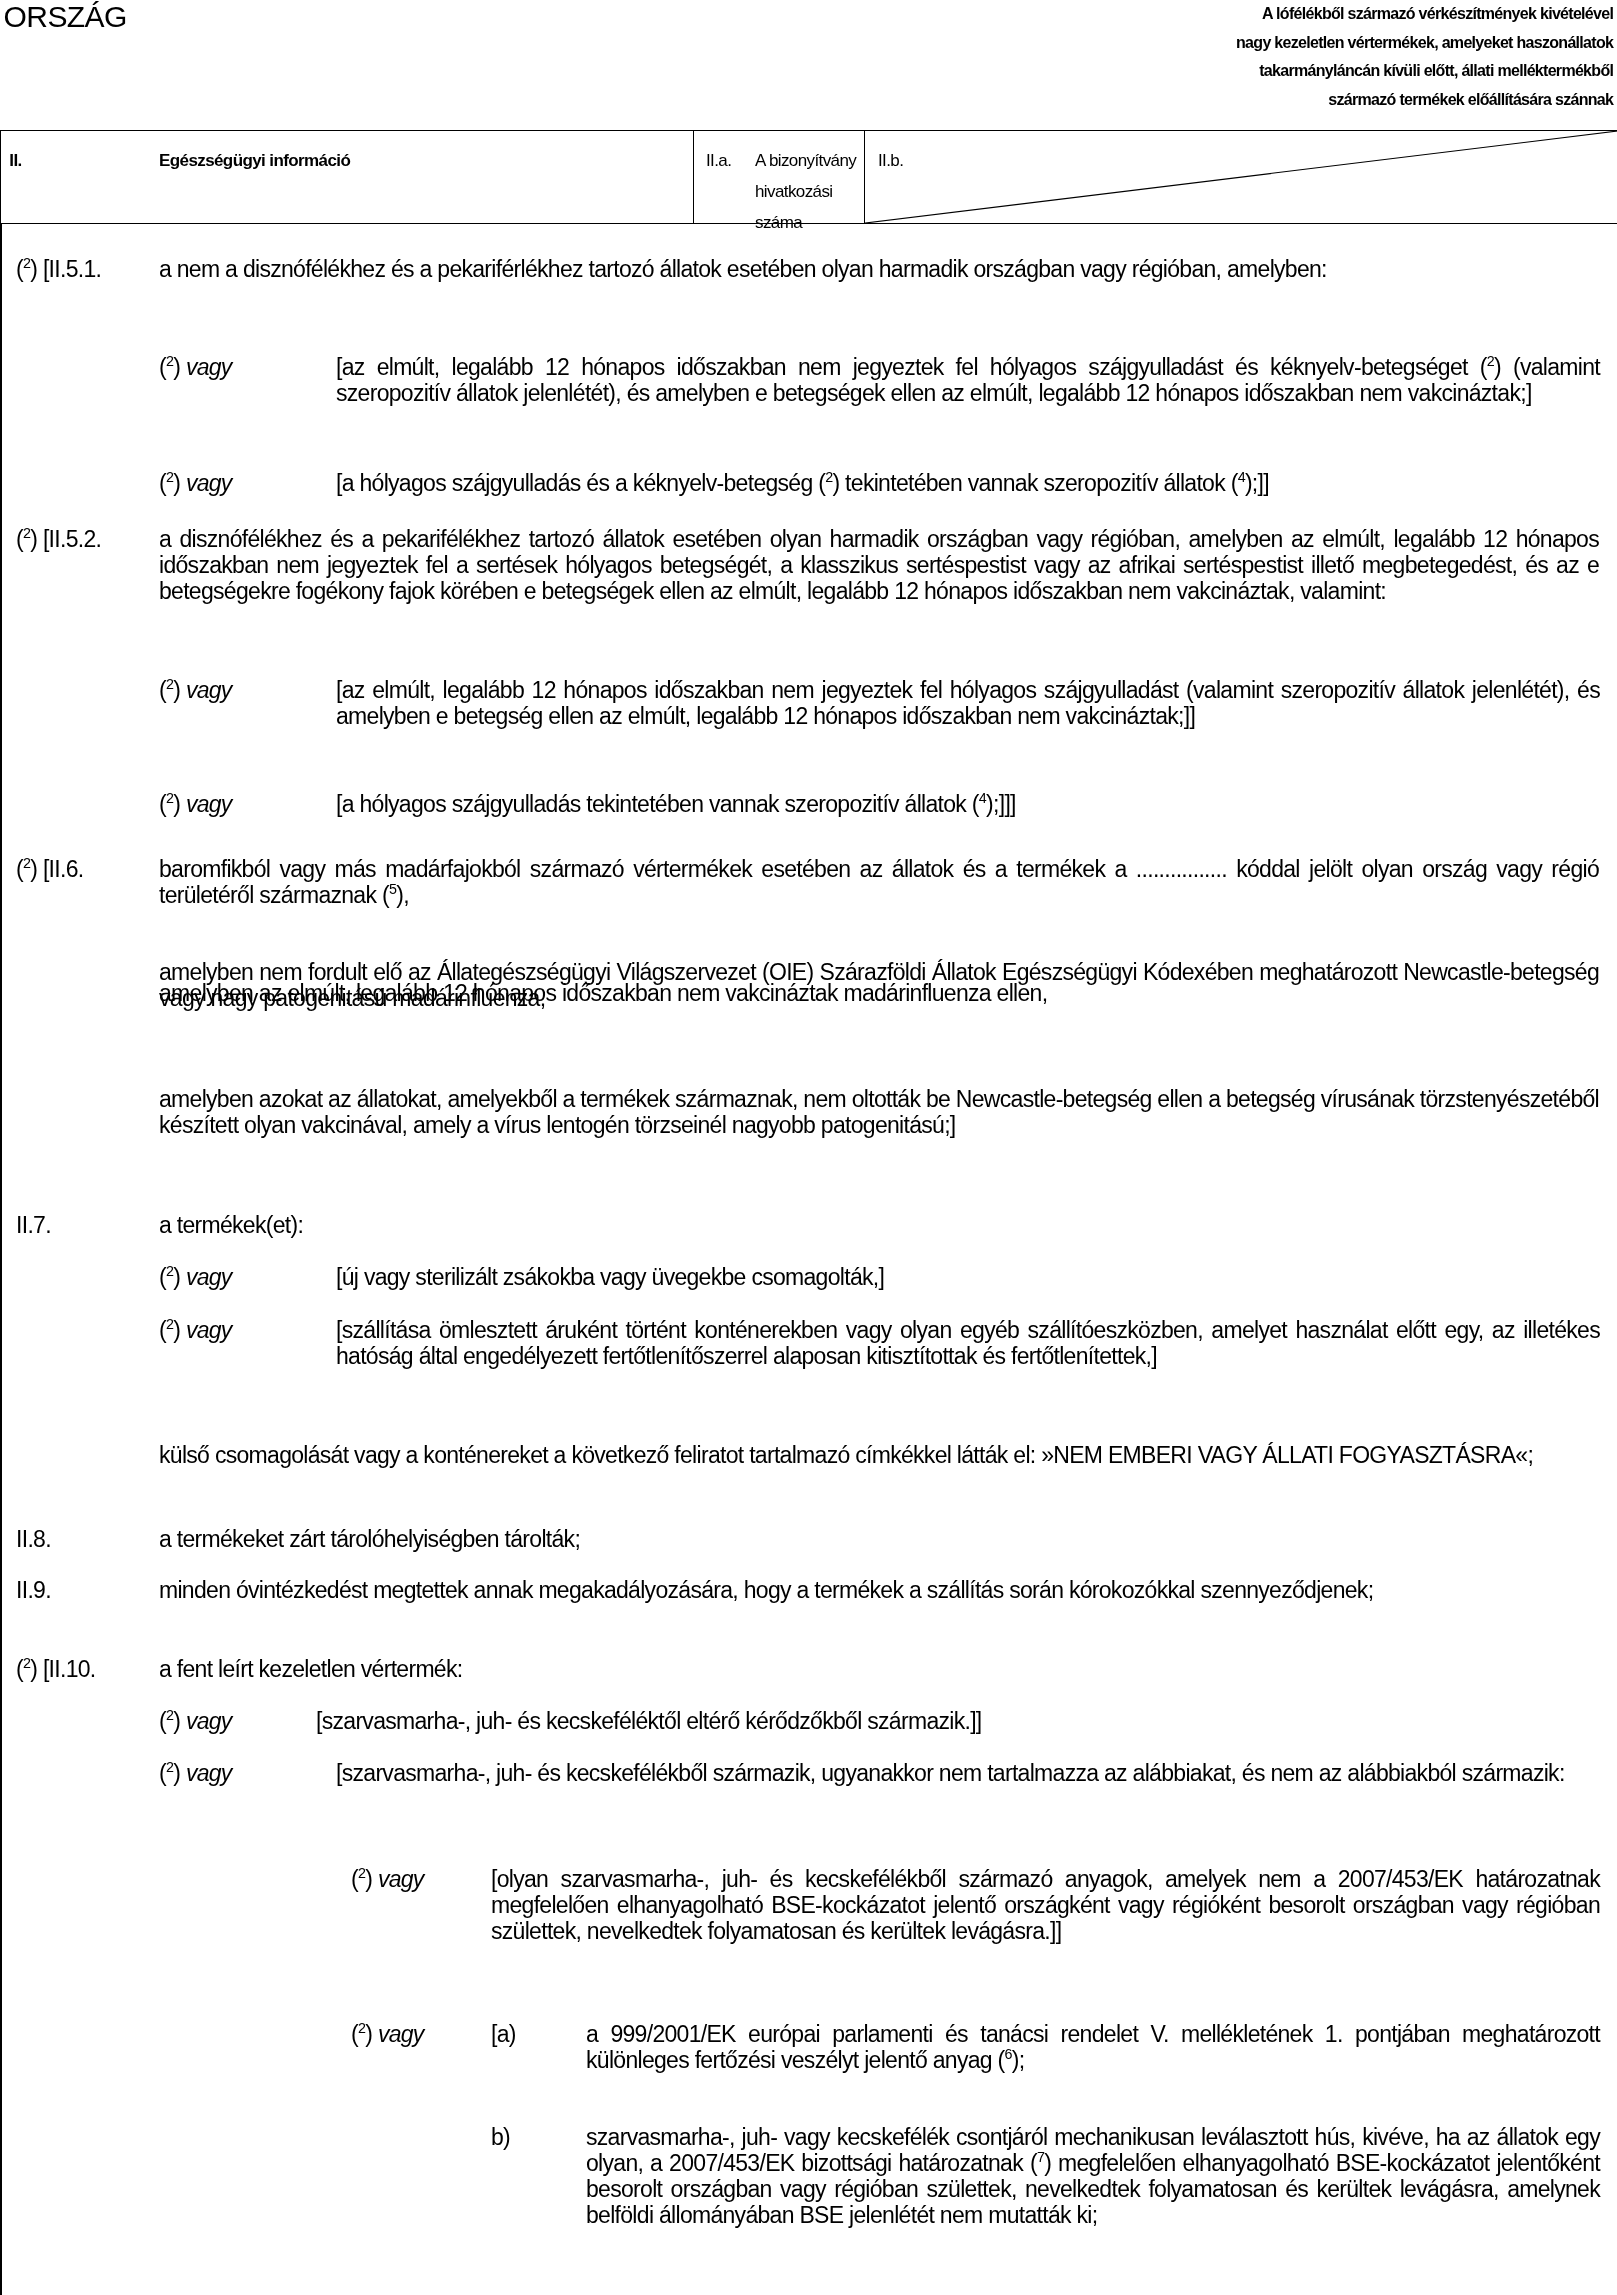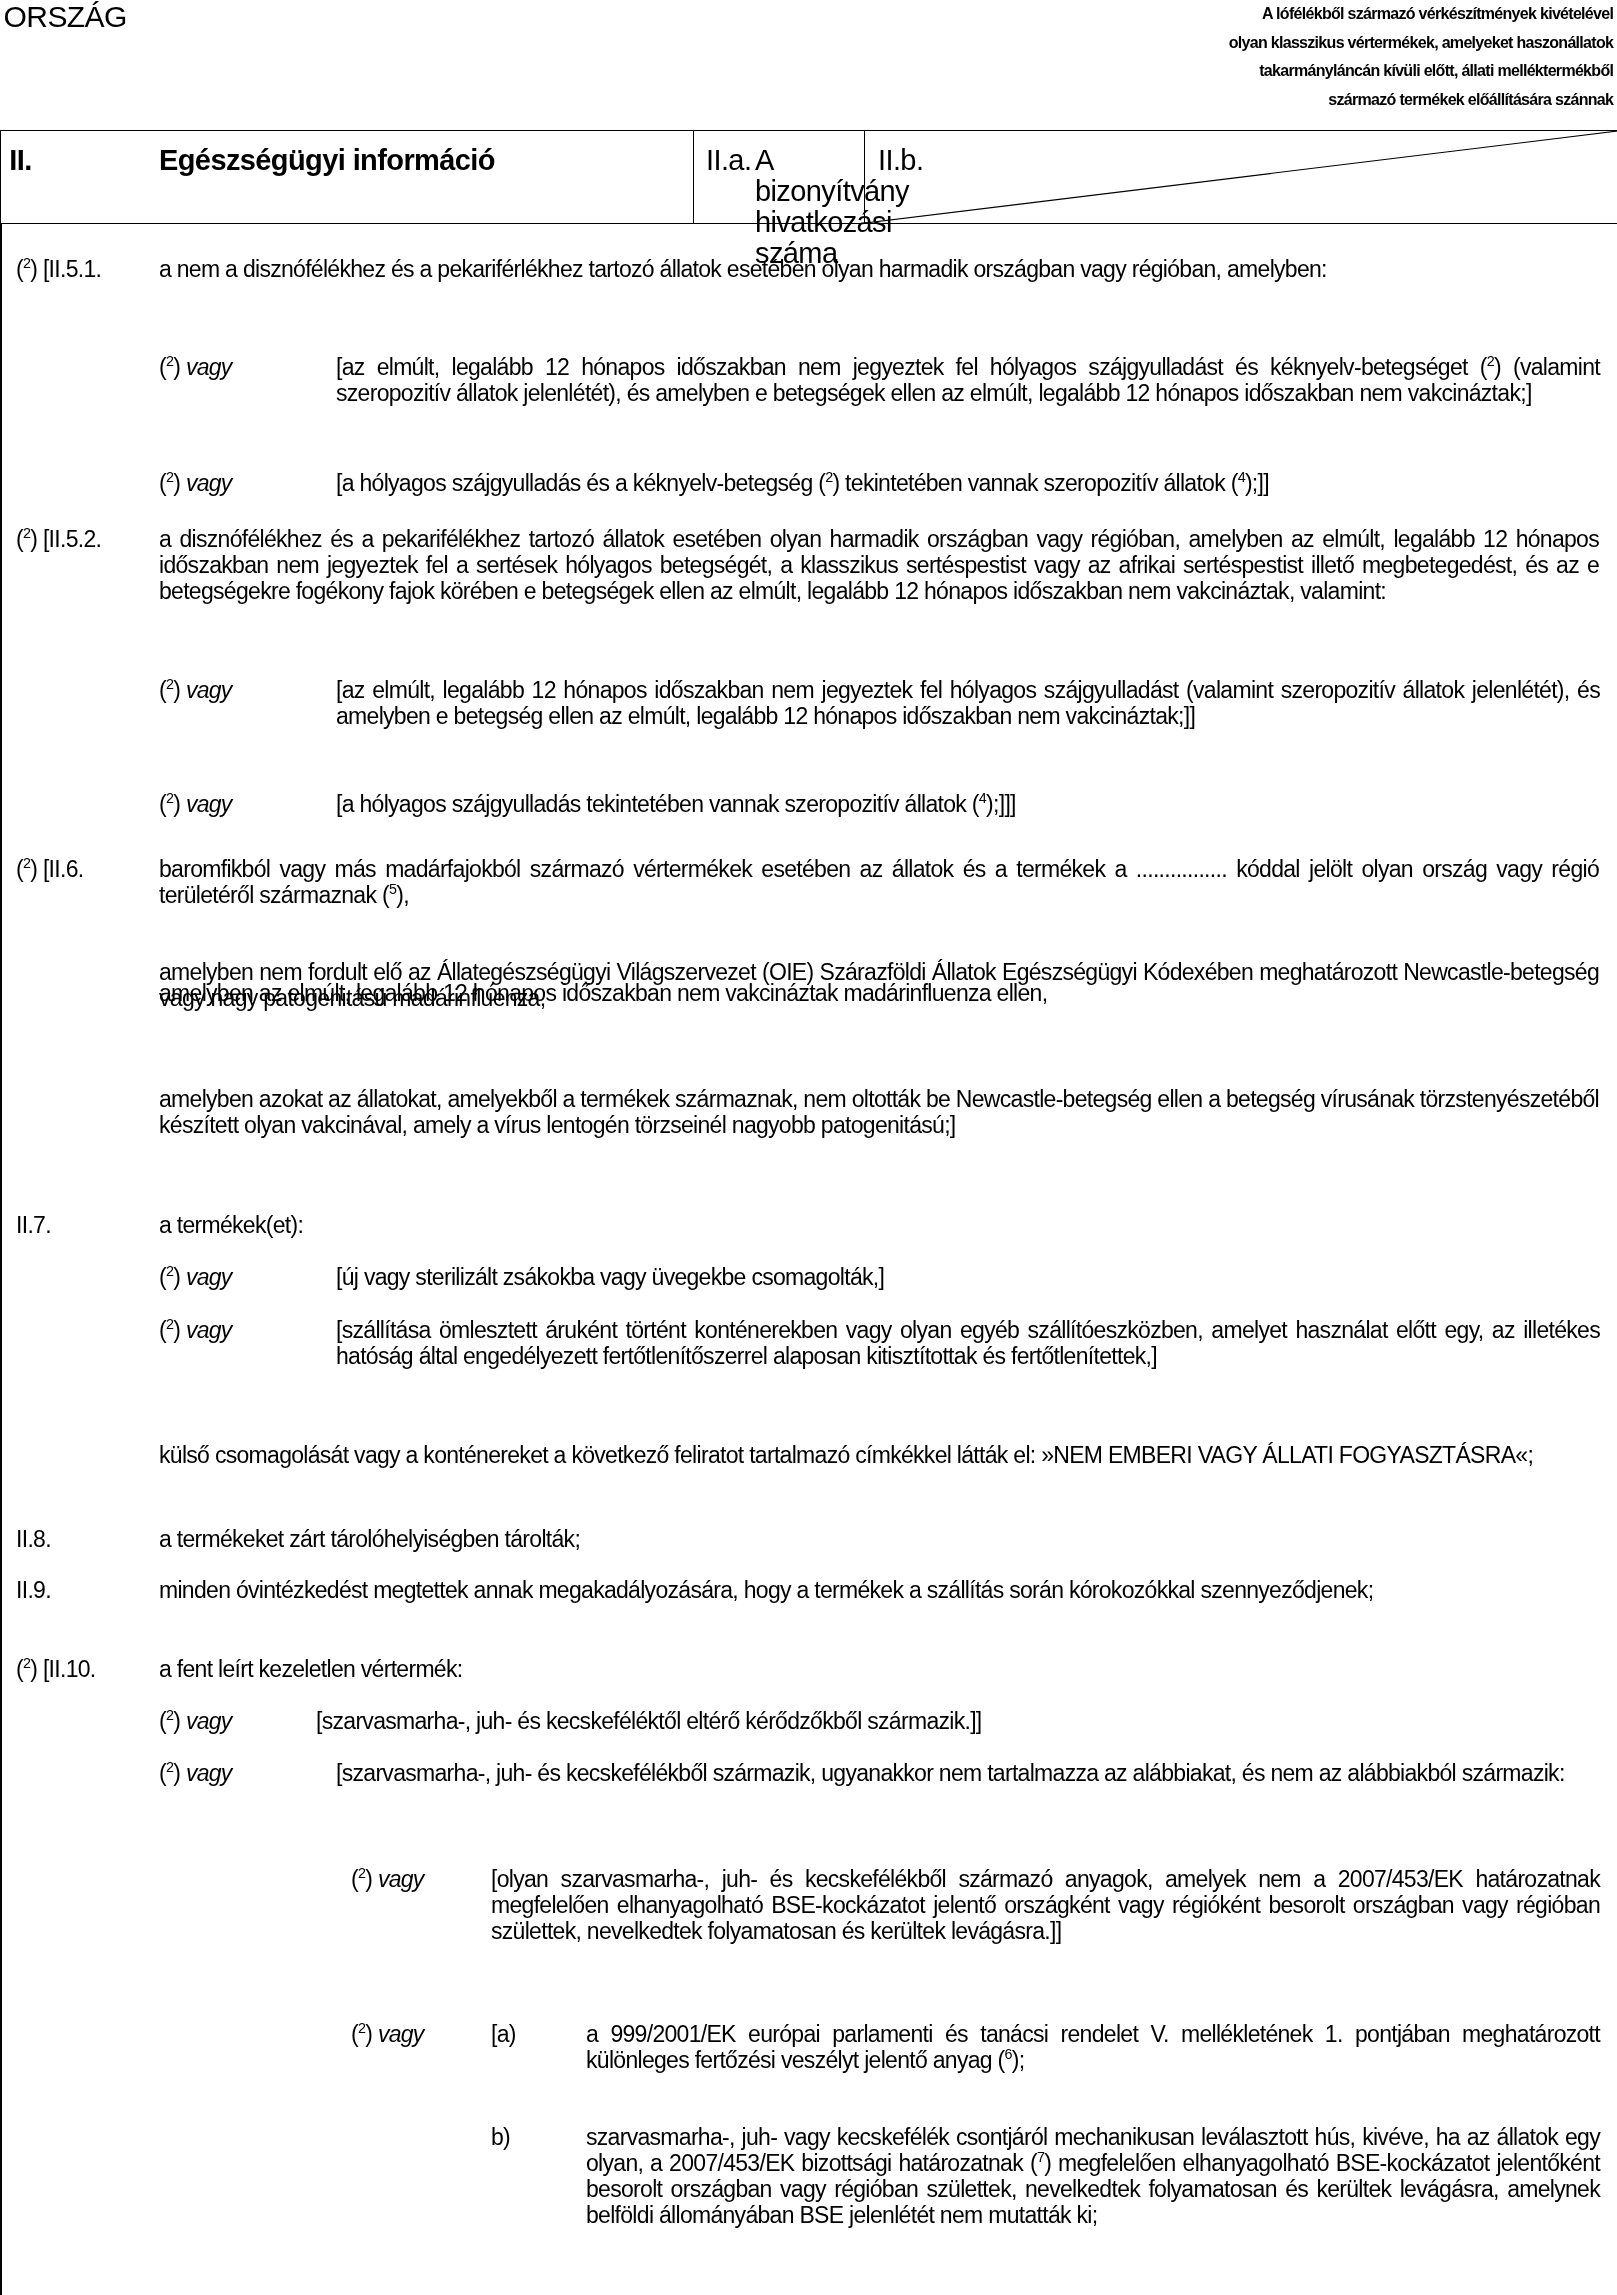--- a/index.html
+++ b/index.html
@@ -21,21 +21,21 @@
   
   #hdrbox {
     position: absolute; left: 0; top: 130px; width: 1618px; height: 94px;
     border-top: 1.8px solid #000; border-bottom: 1.8px solid #000; border-left: 1.8px solid #000;
     box-sizing: border-box;
   }
   .hcell { position: absolute; top: 0; height: 100%; box-sizing: border-box; }
   #hc1 { left: 0; width: 692px; }
   #hc2 { left: 692px; width: 171px; border-left: 0.6px solid #000; }
   #hc3 { left: 863px; width: 754px; border-left: 0.6px solid #000; }
-  .htext { position: absolute; top: 14.3px; font-size: 29px; letter-spacing: -0.6px; line-height: 31px; }
+  .htext { position: absolute; top: 14.3px; font-size: 17px; letter-spacing: -0.6px; line-height: 31px; }
   #hdr-num { left: 8.3px; font-weight: bold; }
   #hdr-title { left: 158px; font-weight: bold; }
   #hdr-ref-num { left: 12px; }
   #hdr-ref-label { left: 61px; width: 119px; }
   #hdr-iib { left: 13px; }
   #diag { position: absolute; left: 0; top: 0; width: 100%; height: 100%; }
   
   #leftline { position: absolute; left: 0; top: 224px; width: 1.8px; height: 2072px; background: #000; }
   #rightline { position: absolute; right: 0; top: 224px; width: 1.2px; height: 2072px; background: #000; }
 
@@ -45,21 +45,21 @@
   .lab { position: absolute; font-size: 23px; line-height: 26px; letter-spacing: -0.7px; white-space: nowrap; }
   .vagy i { font-style: italic; }
   sup { font-size: 14.3px; line-height: 0; vertical-align: 9.5px; }
 </style>
 </head>
 <body>
 
 <div id="country">ORSZÁG</div>
 <div id="title">
   <div>A lófélékből származó vérkészítmények kivételével</div>
-  <div>olyan klasszikus vértermékek, amelyeket haszonállatok</div>
+  <div>nagy kezeletlen vértermékek, amelyeket haszonállatok</div>
   <div>takarmányláncán kívüli előtt, állati melléktermékből</div>
   <div>származó termékek előállítására szánnak</div>
 </div>
 
 <div id="hdrbox">
   <div class="hcell" id="hc1">
     <span class="htext" id="hdr-num">II.</span>
     <span class="htext" id="hdr-title">Egészségügyi információ</span>
   </div>
   <div class="hcell" id="hc2">

